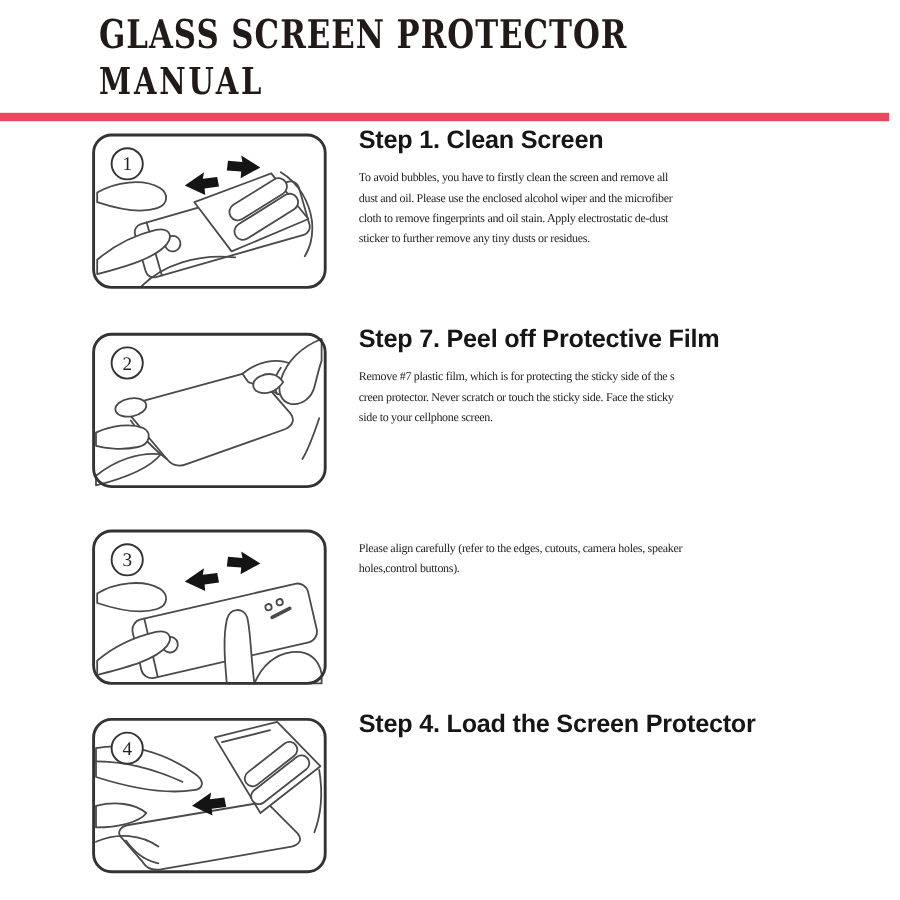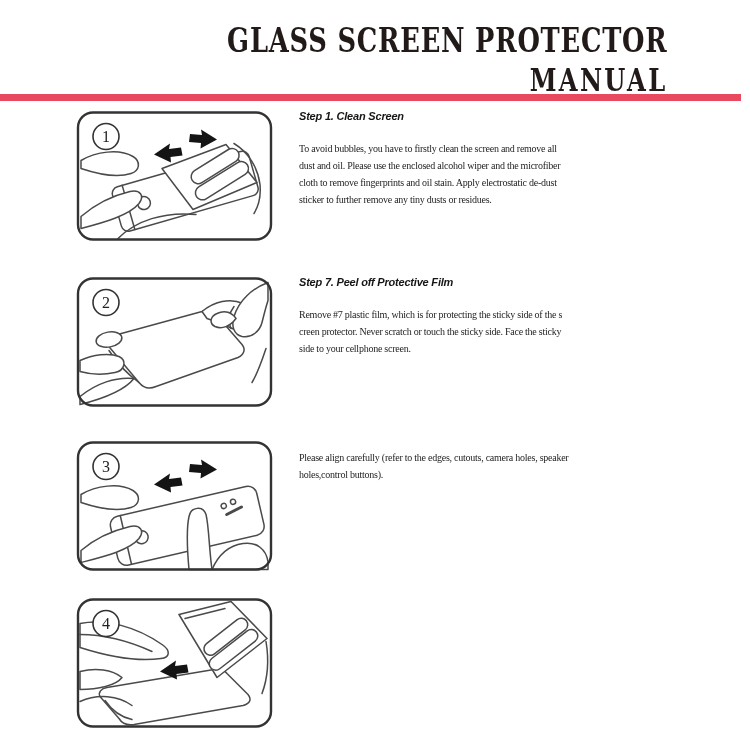--- a/index.html
+++ b/index.html
@@ -1,36 +1,36 @@
 <!DOCTYPE html>
 <html><head>
 <meta charset="utf-8">
 <style>
   html,body { margin:0; padding:0; background:#ffffff; }
   .page {
     position:relative; width:750px; height:750px; background:#ffffff;
     overflow:hidden; font-family:"Liberation Sans", sans-serif; color:#1b1b1b;
   }
   
-  .masthead { position:absolute; top:22px; left:0; width:750px; text-align:right; }
+  .masthead { position:absolute; top:10px; left:0; width:750px; text-align:left; }
   .title-line1, .title-line2 {
     display:block; font-family:"DejaVu Serif", serif; font-weight:800; color:#221a18;
     transform:scaleX(.78); transform-origin:50% 50%; white-space:nowrap; letter-spacing:1px;
   }
   .title-line1 { font-size:33px; line-height:38px; }
   .title-line2 { font-size:31px; line-height:36px; margin-top:2px; letter-spacing:3px; }
   .red-line { position:absolute; top:94px; left:0; width:741px; height:7px; background:#e9495e; }
   
   .row  { position:absolute; left:0; width:750px; }
   .row1 { top:106px; } .row2 { top:272px; } .row3 { top:436px; } .row4 { top:593px; }
   .illus { position:absolute; left:76px; top:3px; width:197px; height:134px; }
   .txt  { position:absolute; left:299px; top:0; width:430px; }
   .step-title {
     margin:0; font-family:"Liberation Sans", sans-serif; font-weight:700;
-    font-size:11px; line-height:21px; color:#161616; letter-spacing:-.2px;font-style:italic;
+    font-size:21px; line-height:21px; color:#161616; letter-spacing:-.2px;
   }
   .step-body {
     margin:13px 0 0 0; font-family:"Liberation Serif", serif; font-size:10px;
     line-height:17px; color:#242424; letter-spacing:-.25px; white-space:pre; 
   }
   
   svg .w  { fill:#ffffff; stroke:#4a4a4a; stroke-width:1.5; stroke-linejoin:round; stroke-linecap:round; }
   svg .n  { fill:none;    stroke:#4a4a4a; stroke-width:1.5; stroke-linejoin:round; stroke-linecap:round; }
   svg .k  { fill:#141414; stroke:none; }
   svg .frame { fill:none; stroke:#333333; stroke-width:2.4; }
@@ -149,16 +149,17 @@
         <rect x="126" y="32" width="52" height="13" rx="6.5" class="w"></rect>
         <rect x="121" y="47" width="58" height="13" rx="6.5" class="w"></rect>
       </g>
       <path class="n" d="M190,44 C193,62 192,80 186,96"></path>
       <path class="k" d="M84,74 L100,63 L99,68.5 L111,67 L112.5,75 L100.5,76.5 L101,82 Z"></path>
       <rect x="2" y="2" width="193" height="127" rx="15" class="frame"></rect>
       <circle cx="30" cy="26" r="13" class="numc"></circle>
       <text x="30" y="31.5" class="numt">4</text>
     </svg>
     <div class="txt">
+      <h3 class="step-title">Step 4. Load the Screen Protector</h3>
     </div>
   </section>
 
 </div>
 
 </body></html>

